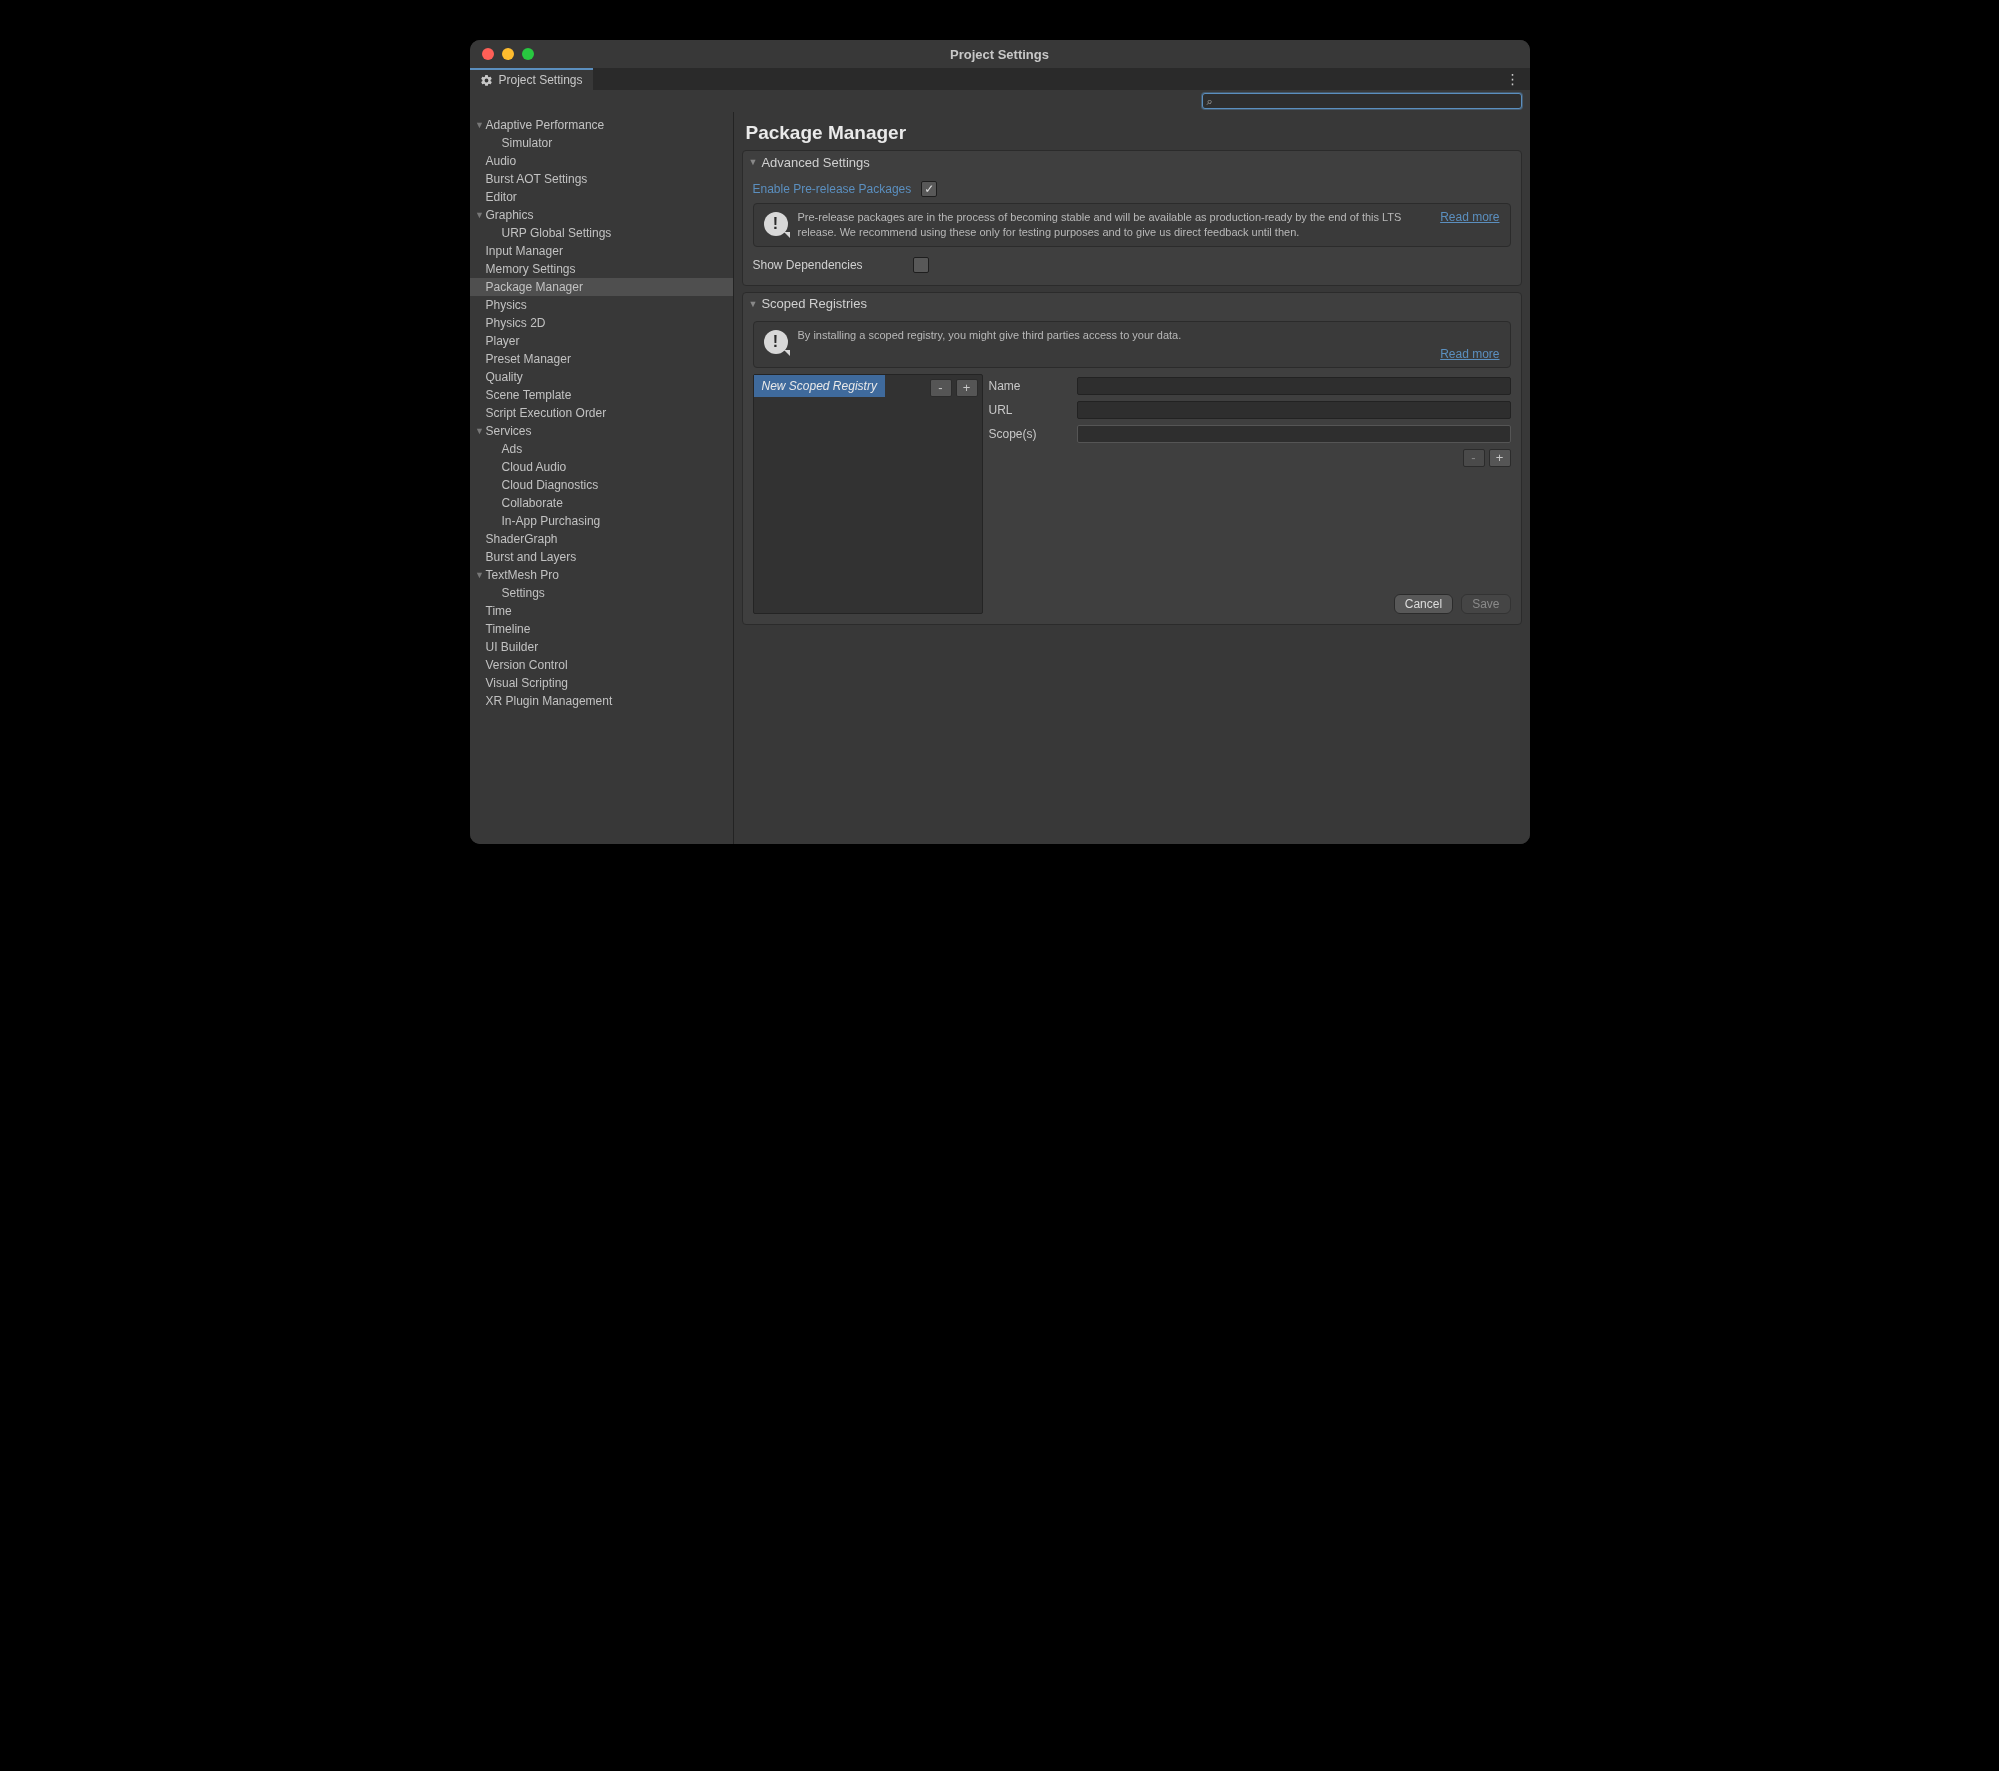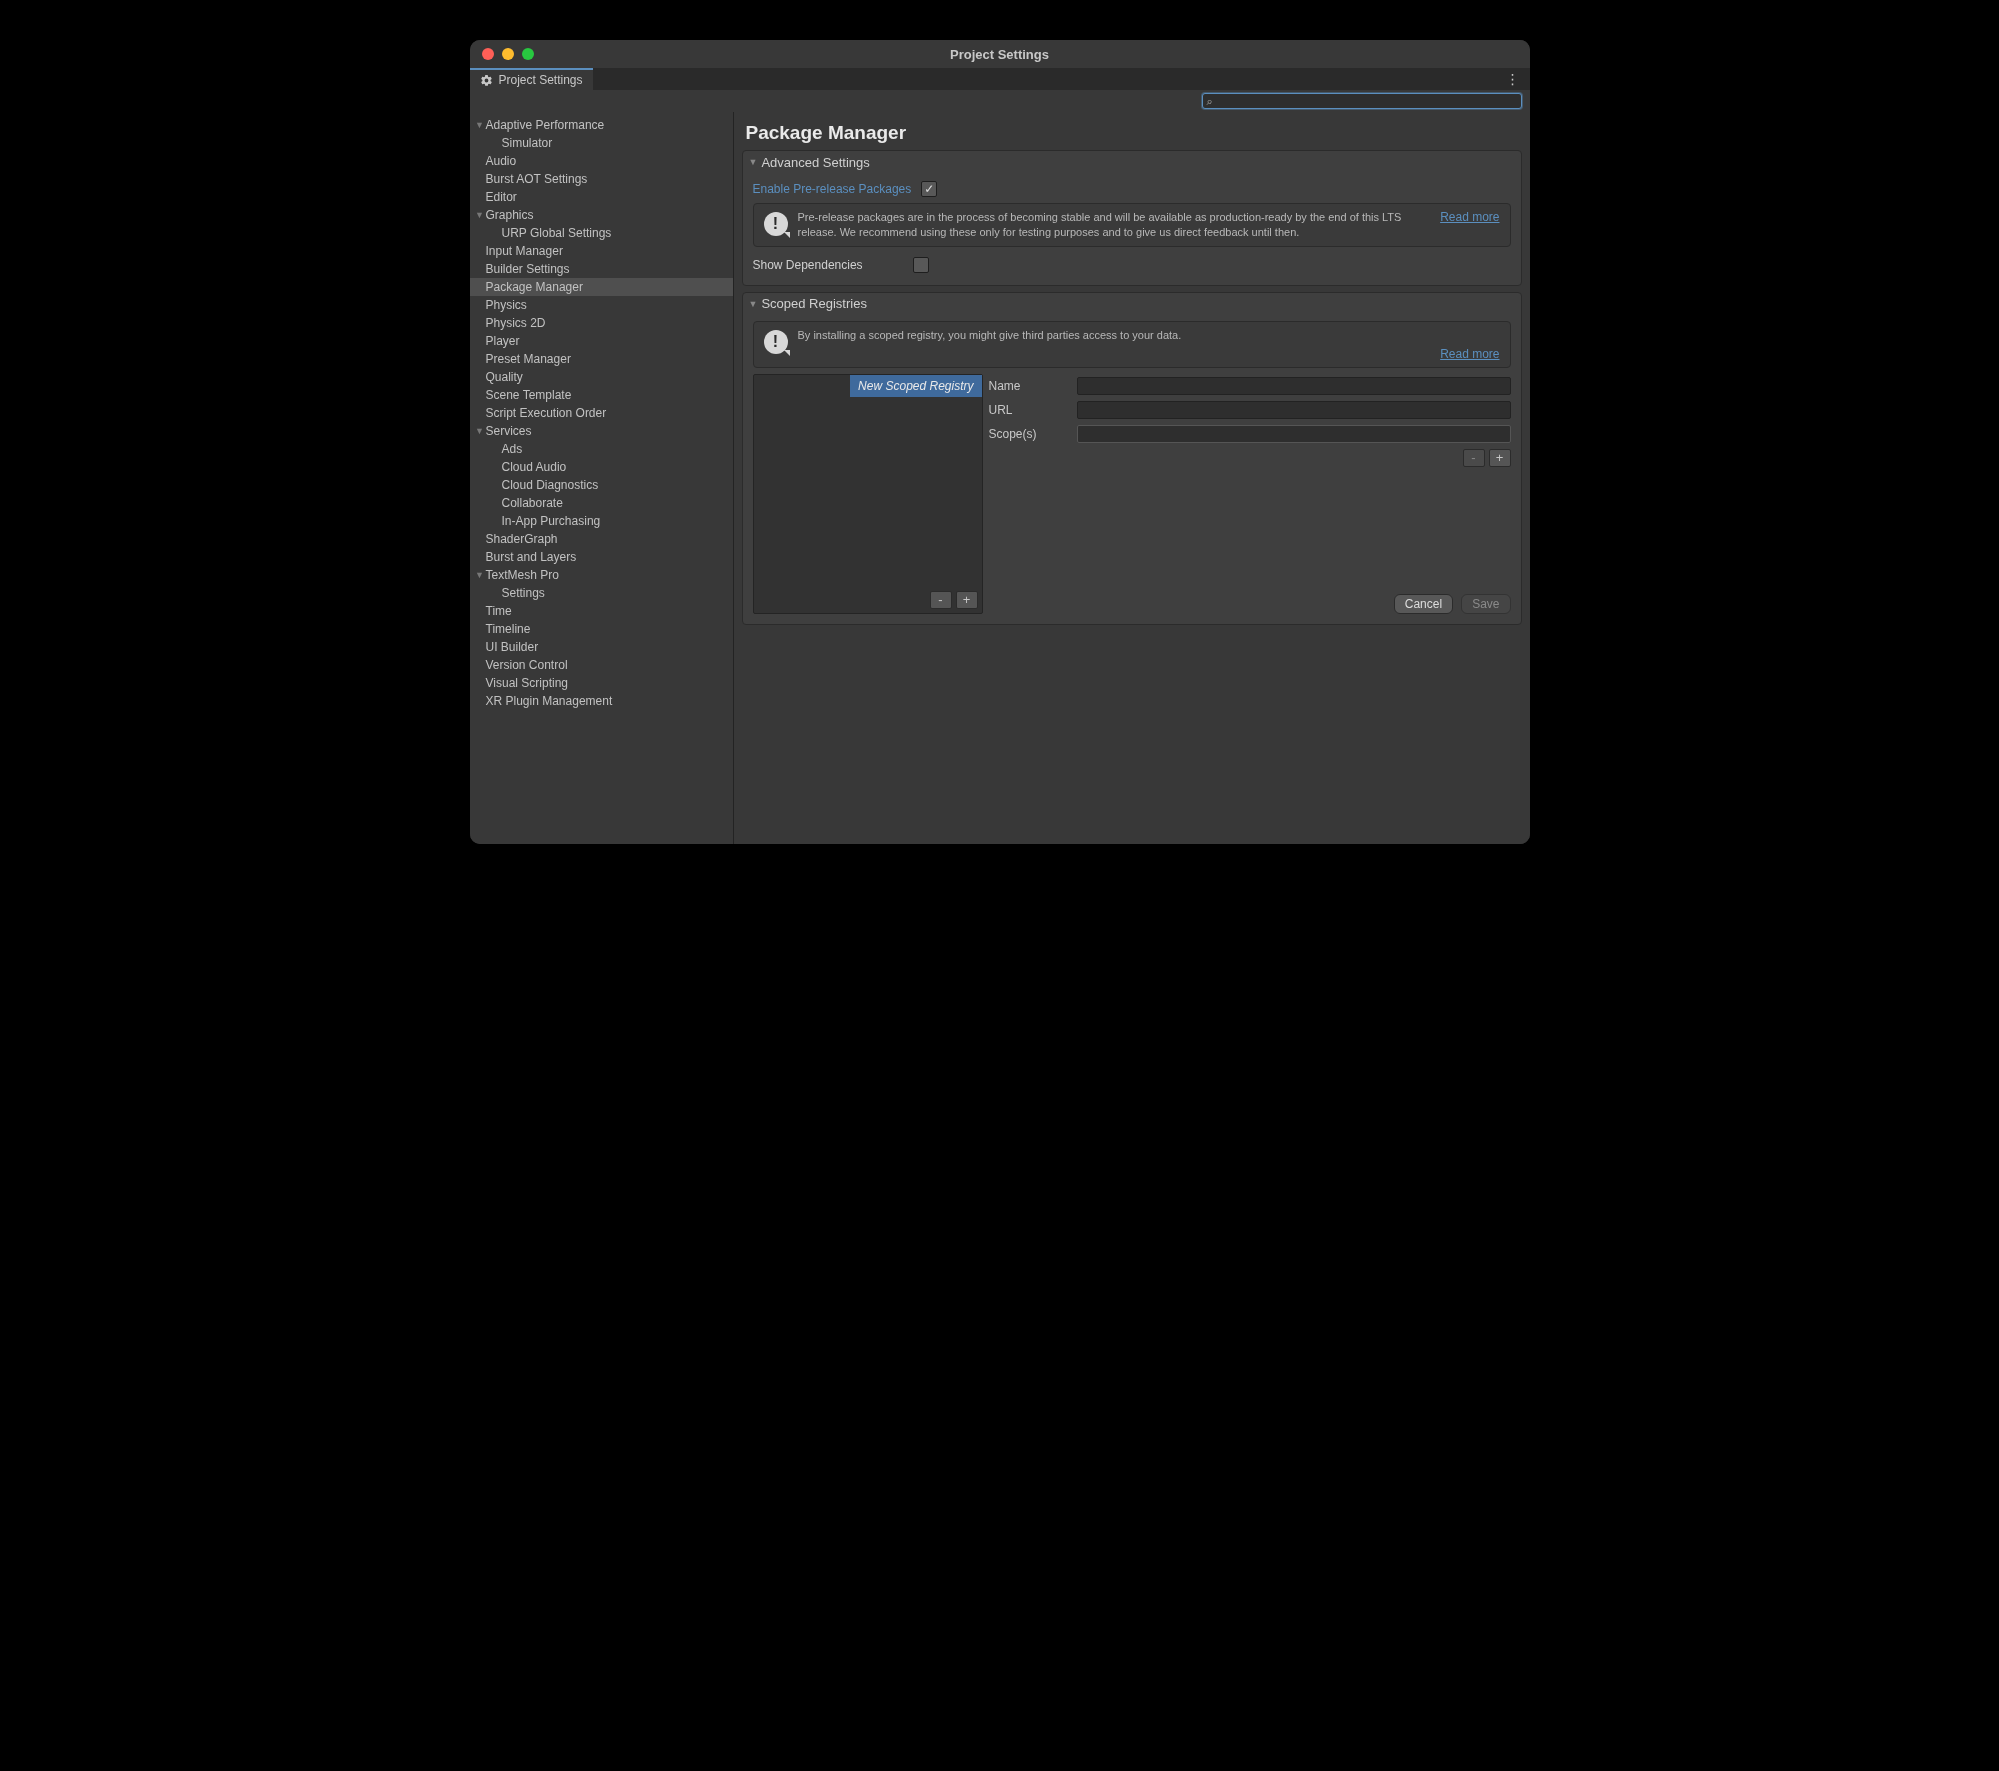--- a/index.html
+++ b/index.html
@@ -114,21 +114,21 @@
   position:relative;
 }
 .exicon::after{content:""; position:absolute; bottom:-2px; right:-2px; width:0;height:0; border-left:6px solid transparent; border-top:6px solid #d8d8d8;}
 .infotext{ flex:1; color:#b8b8b8; font-size:11px; line-height:1.35;}
 .readmore{ color:#5b8fbf; font-size:12px; text-decoration:underline; align-self:flex-start; white-space:nowrap;}
 .readmore.br{ align-self:flex-end;}
 
 .registries{ display:flex; gap:6px; padding:0 10px 10px 10px;}
 .reg-list{
   width:230px; height:240px; background:#323232; border:1px solid #242424; border-radius:2px;
-  display:flex; flex-direction:column;align-items:flex-end;
+  display:flex; flex-direction:row;
 }
 .reg-list .item{
   height:22px; background:#3f6a9c; color:#e9e9e9; font-style:italic; font-size:12px;
   display:flex; align-items:center; padding:0 8px;
 }
 .reg-list .spacer{flex:1;}
 .minibtns{ display:flex; gap:4px; justify-content:flex-end; padding:4px;}
 .minibtn{
   width:22px; height:18px; background:#555; border:1px solid #2b2b2b; border-radius:2px;
   color:#c8c8c8; font-size:13px; display:flex; align-items:center; justify-content:center; cursor:pointer;
@@ -214,21 +214,21 @@
         <div class="tree-item lvl1">
           <span class="arrow hidden">▼</span>
           <span>URP Global Settings</span>
         </div>
         <div class="tree-item lvl0">
           <span class="arrow hidden">▼</span>
           <span>Input Manager</span>
         </div>
         <div class="tree-item lvl0">
           <span class="arrow hidden">▼</span>
-          <span>Builder Settings</span>
+          <span>Memory Settings</span>
         </div>
         <div class="tree-item lvl0 sel">
           <span class="arrow hidden">▼</span>
           <span>Package Manager</span>
         </div>
         <div class="tree-item lvl0">
           <span class="arrow hidden">▼</span>
           <span>Physics</span>
         </div>
         <div class="tree-item lvl0">

